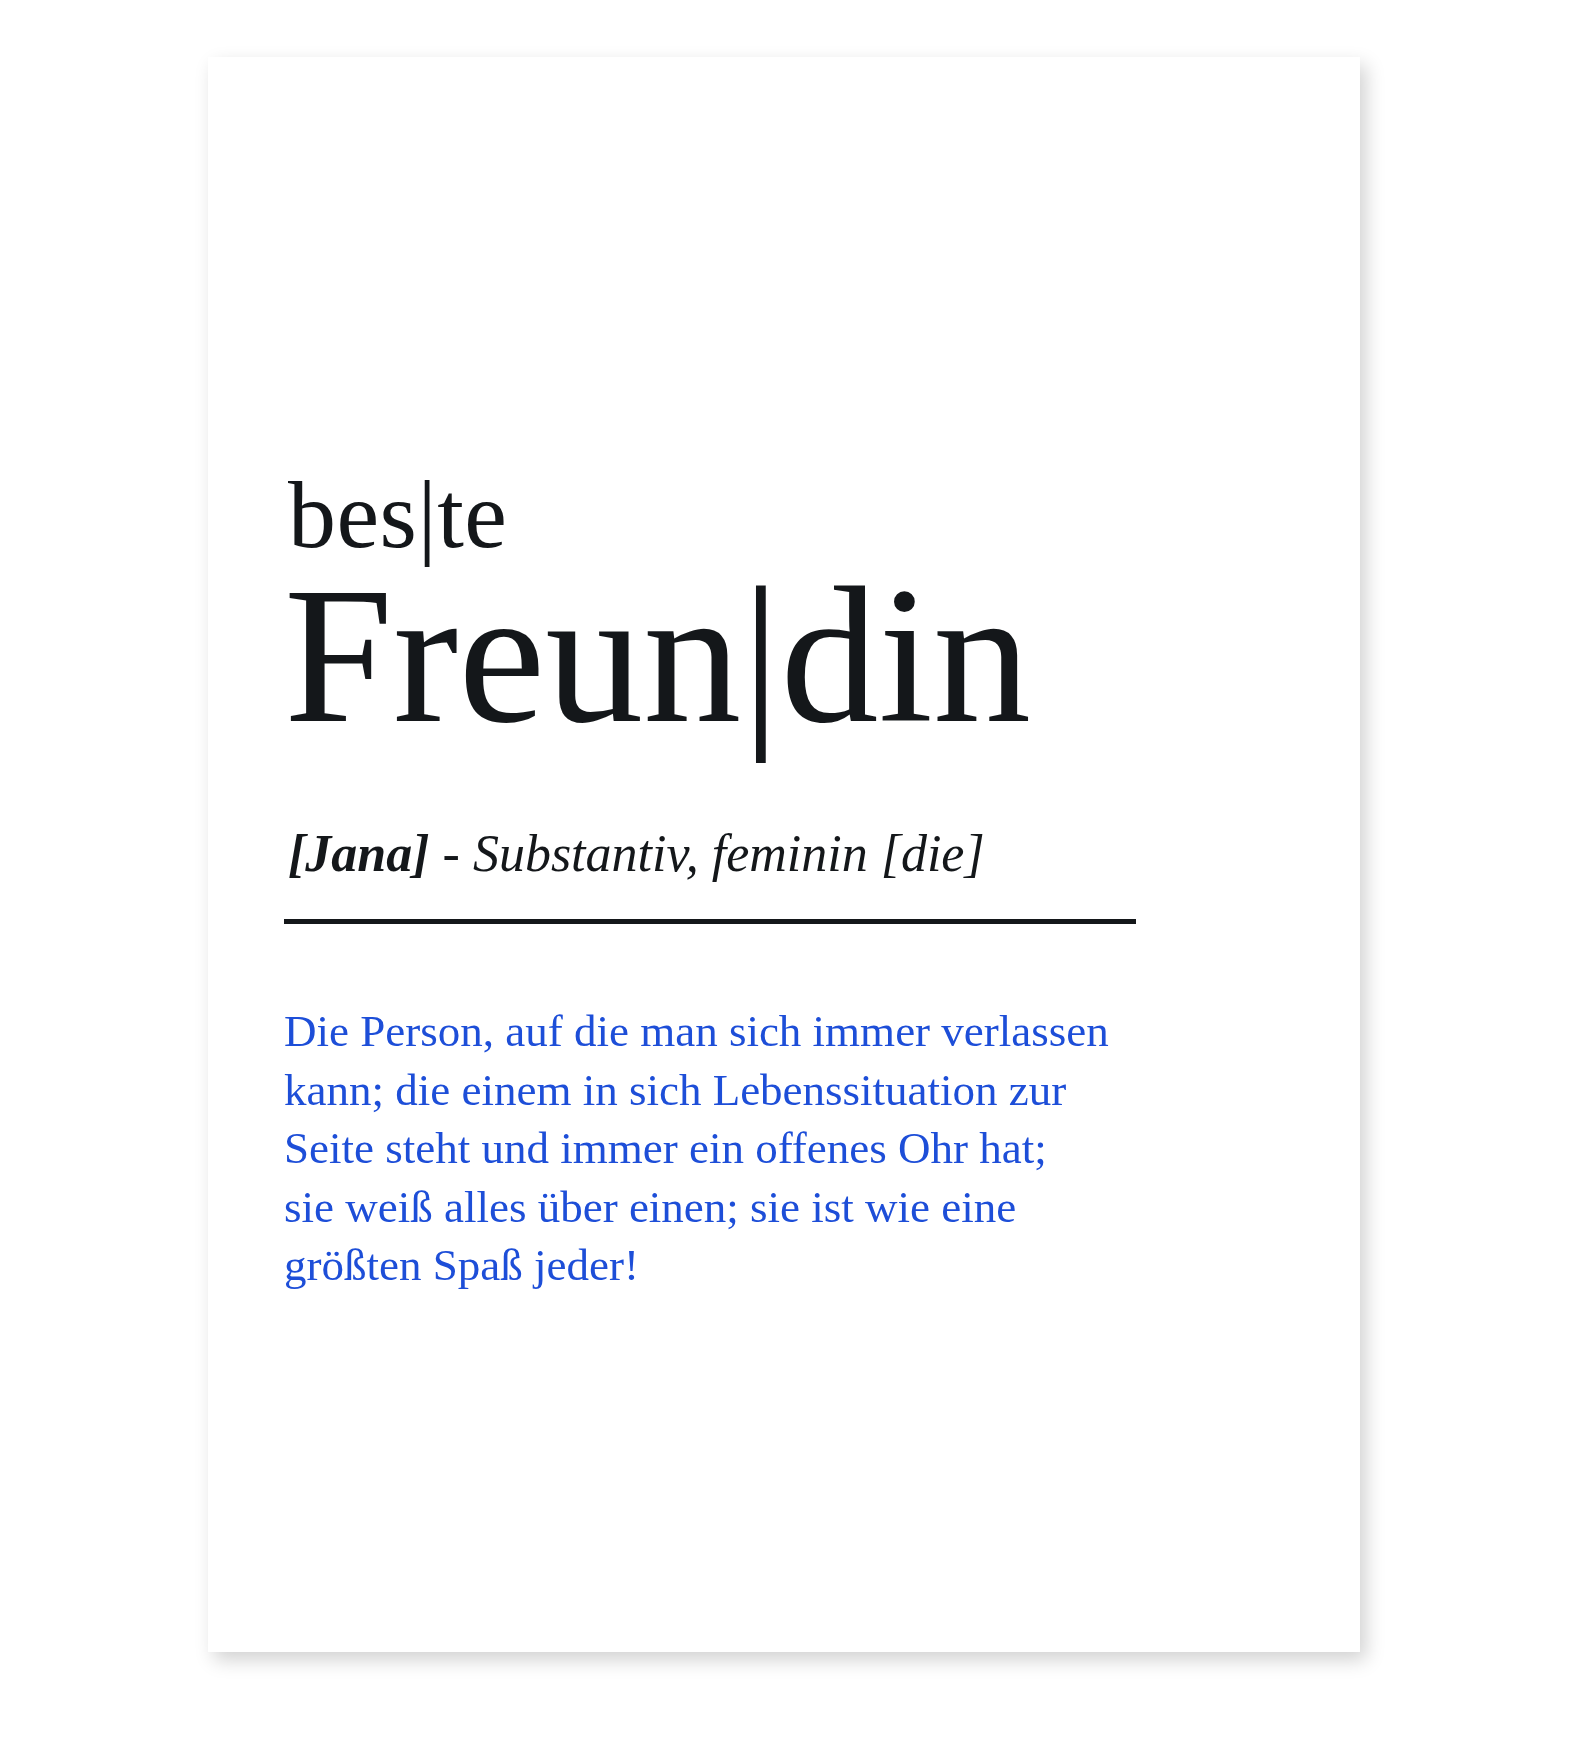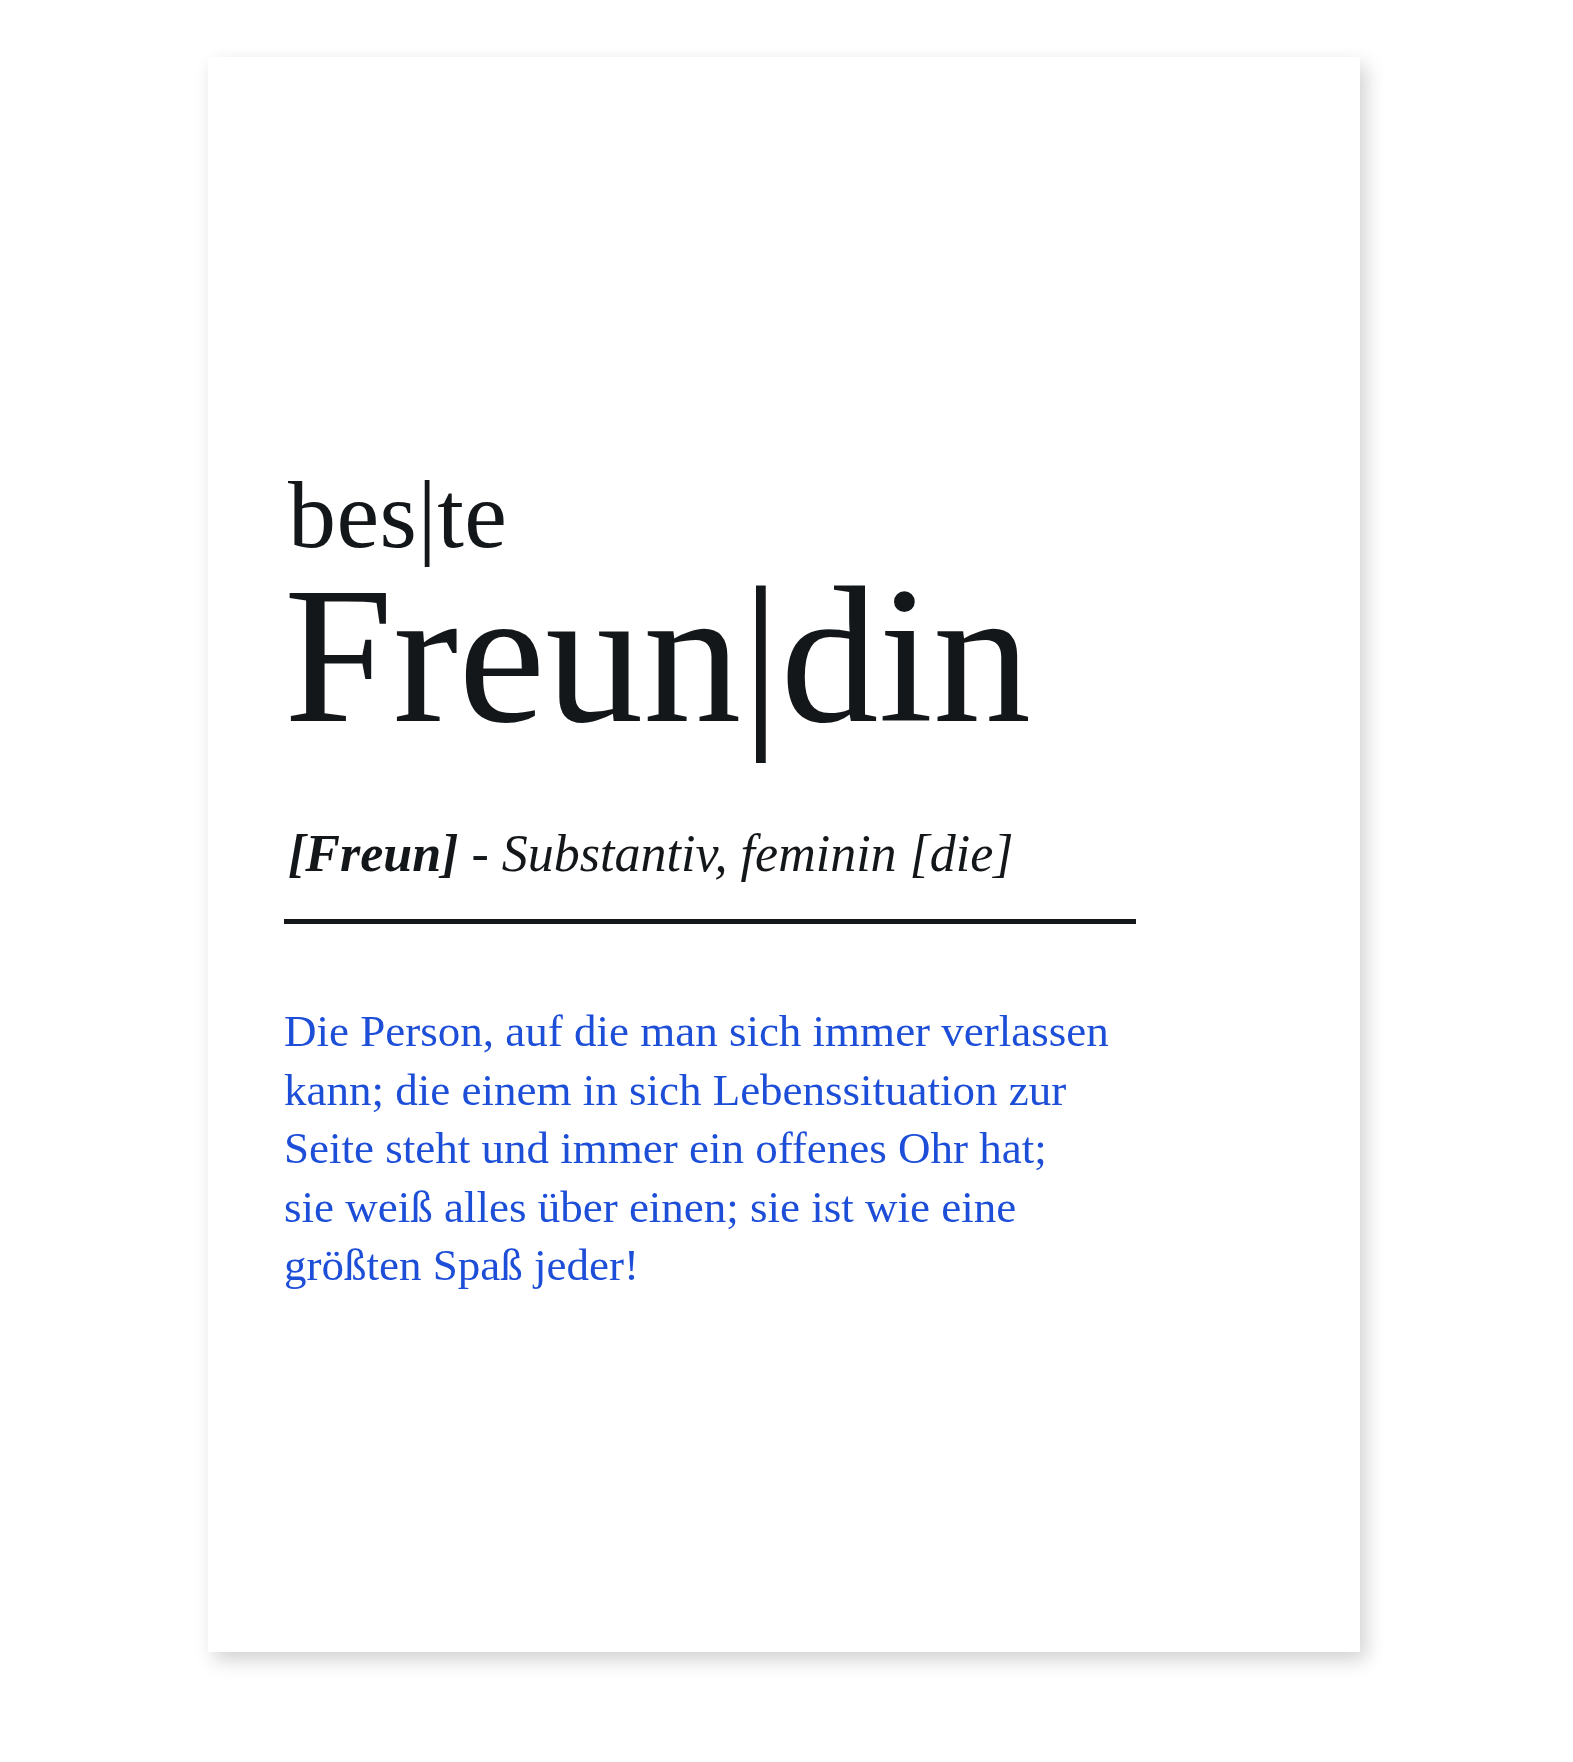--- a/index.html
+++ b/index.html
@@ -100,21 +100,21 @@
 
 <div class="canvas">
   <div class="poster">
     <div class="poster-inner">
 
       <div class="word-small">bes|te</div>
 
       <div class="word-large">Freun|din</div>
 
       <div class="subline">
-        <span class="name">[Freun]</span><span> - Substantiv, feminin [die]</span>
+        <span class="name">[Jana]</span><span> - Substantiv, feminin [die]</span>
       </div>
 
       <div class="rule"></div>
 
       <div class="definition">
         <span class="ln">Die Person, auf die man sich immer verlassen</span>
         <span class="ln">kann; die einem in sich Lebenssituation zur</span>
         <span class="ln">Seite steht und immer ein offenes Ohr hat;</span>
         <span class="ln">sie weiß alles über einen; sie ist wie eine</span>
         <span class="ln">größten Spaß jeder!</span>

